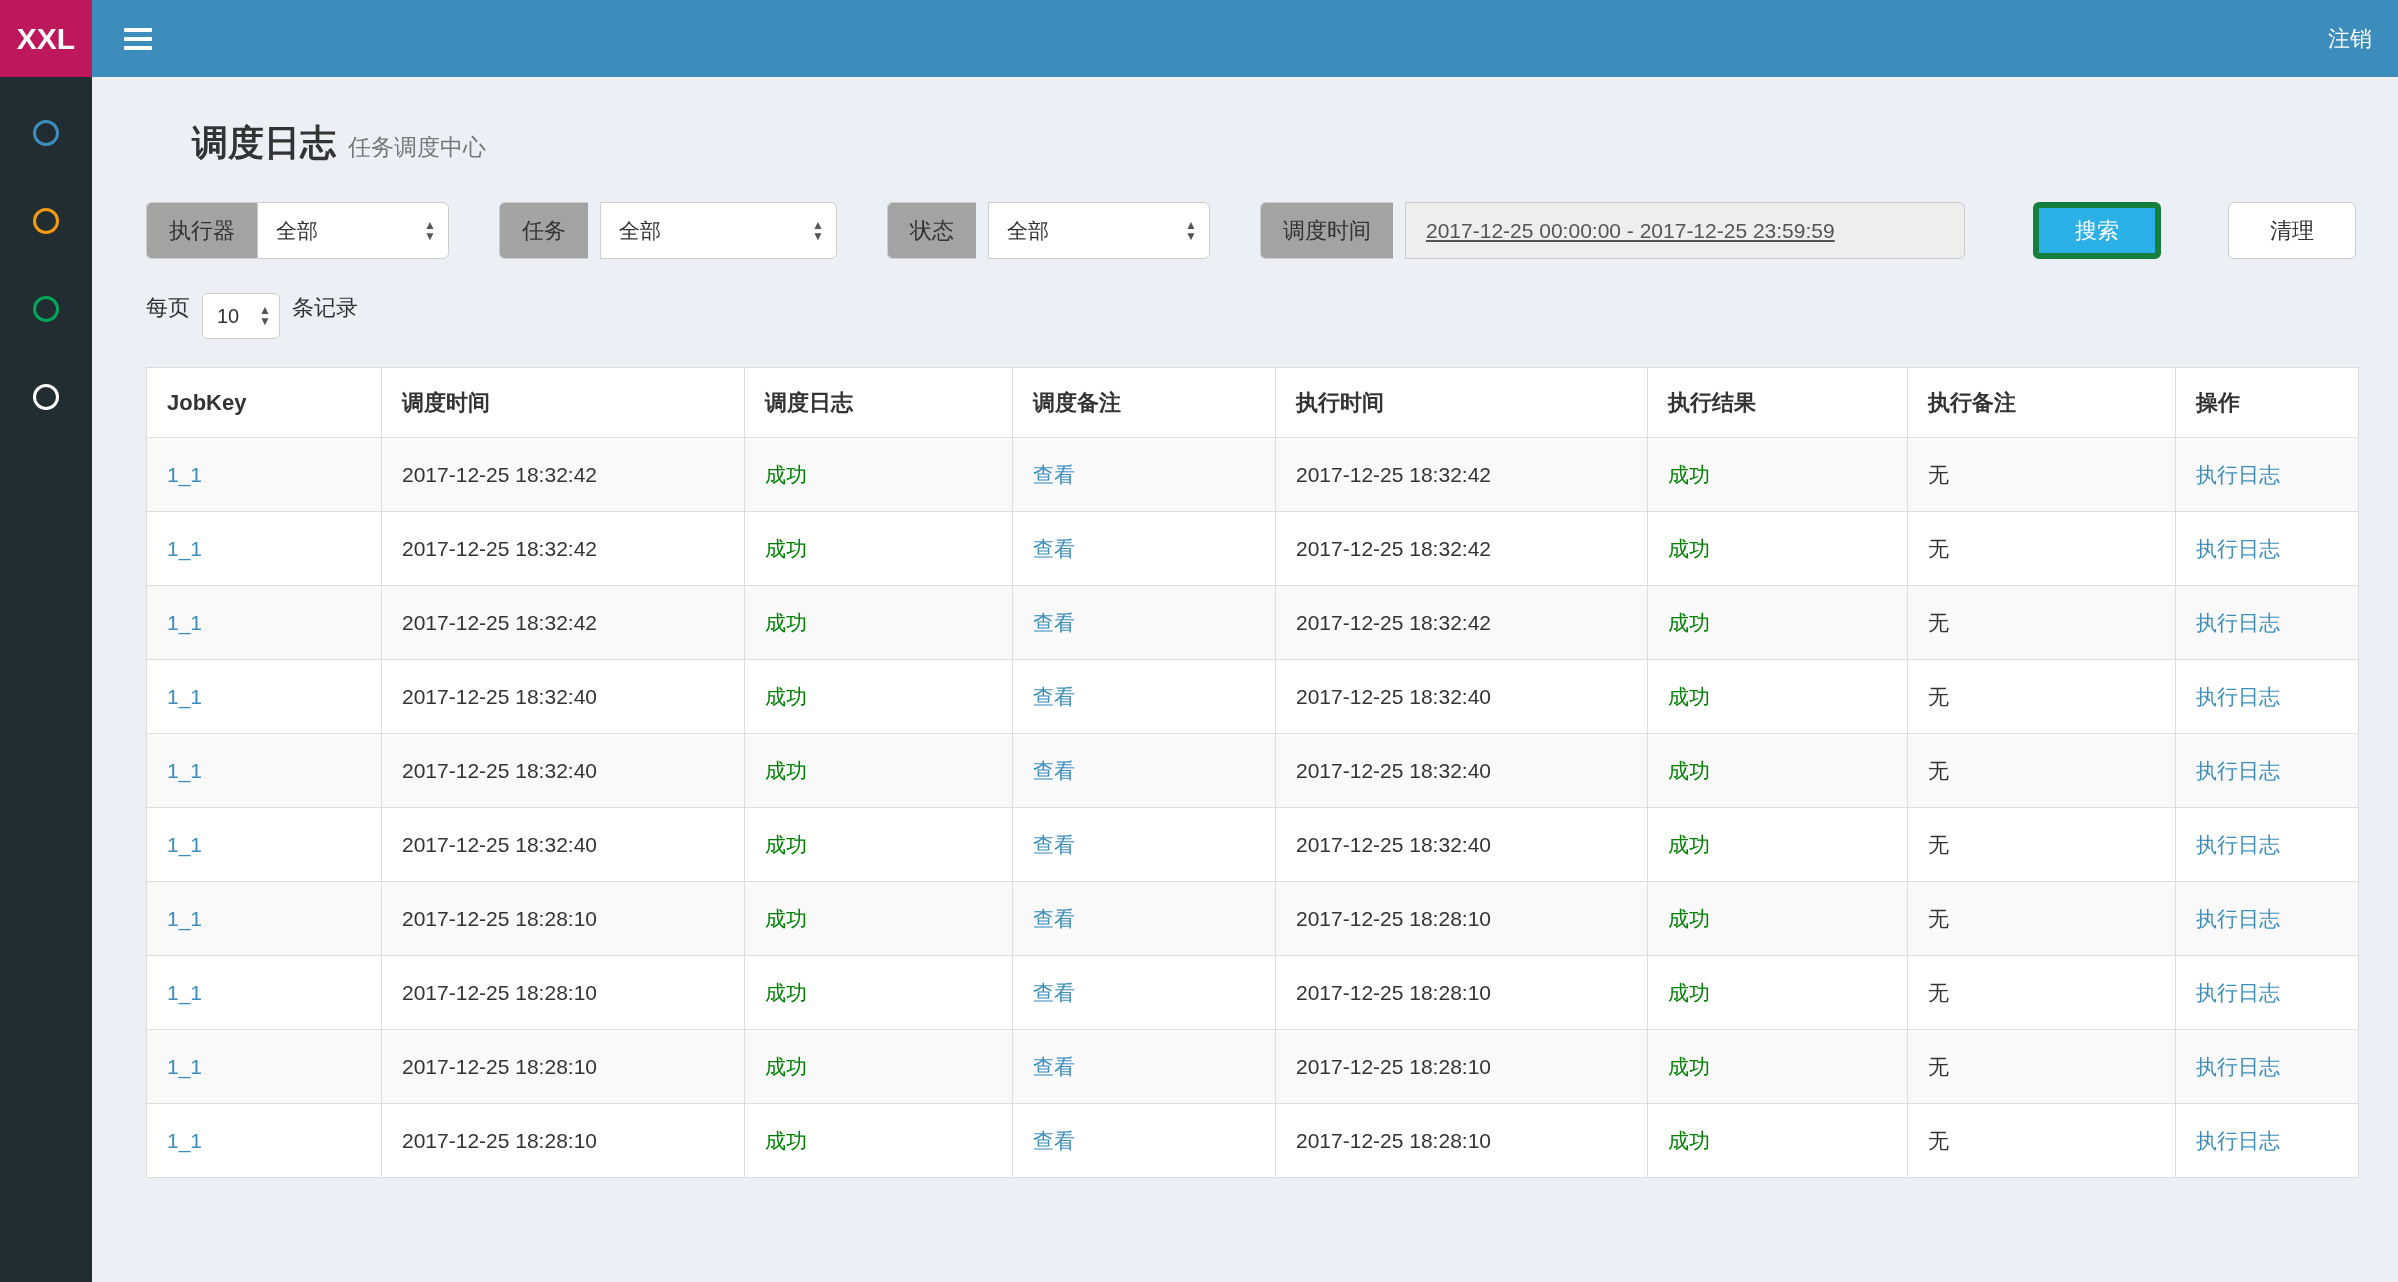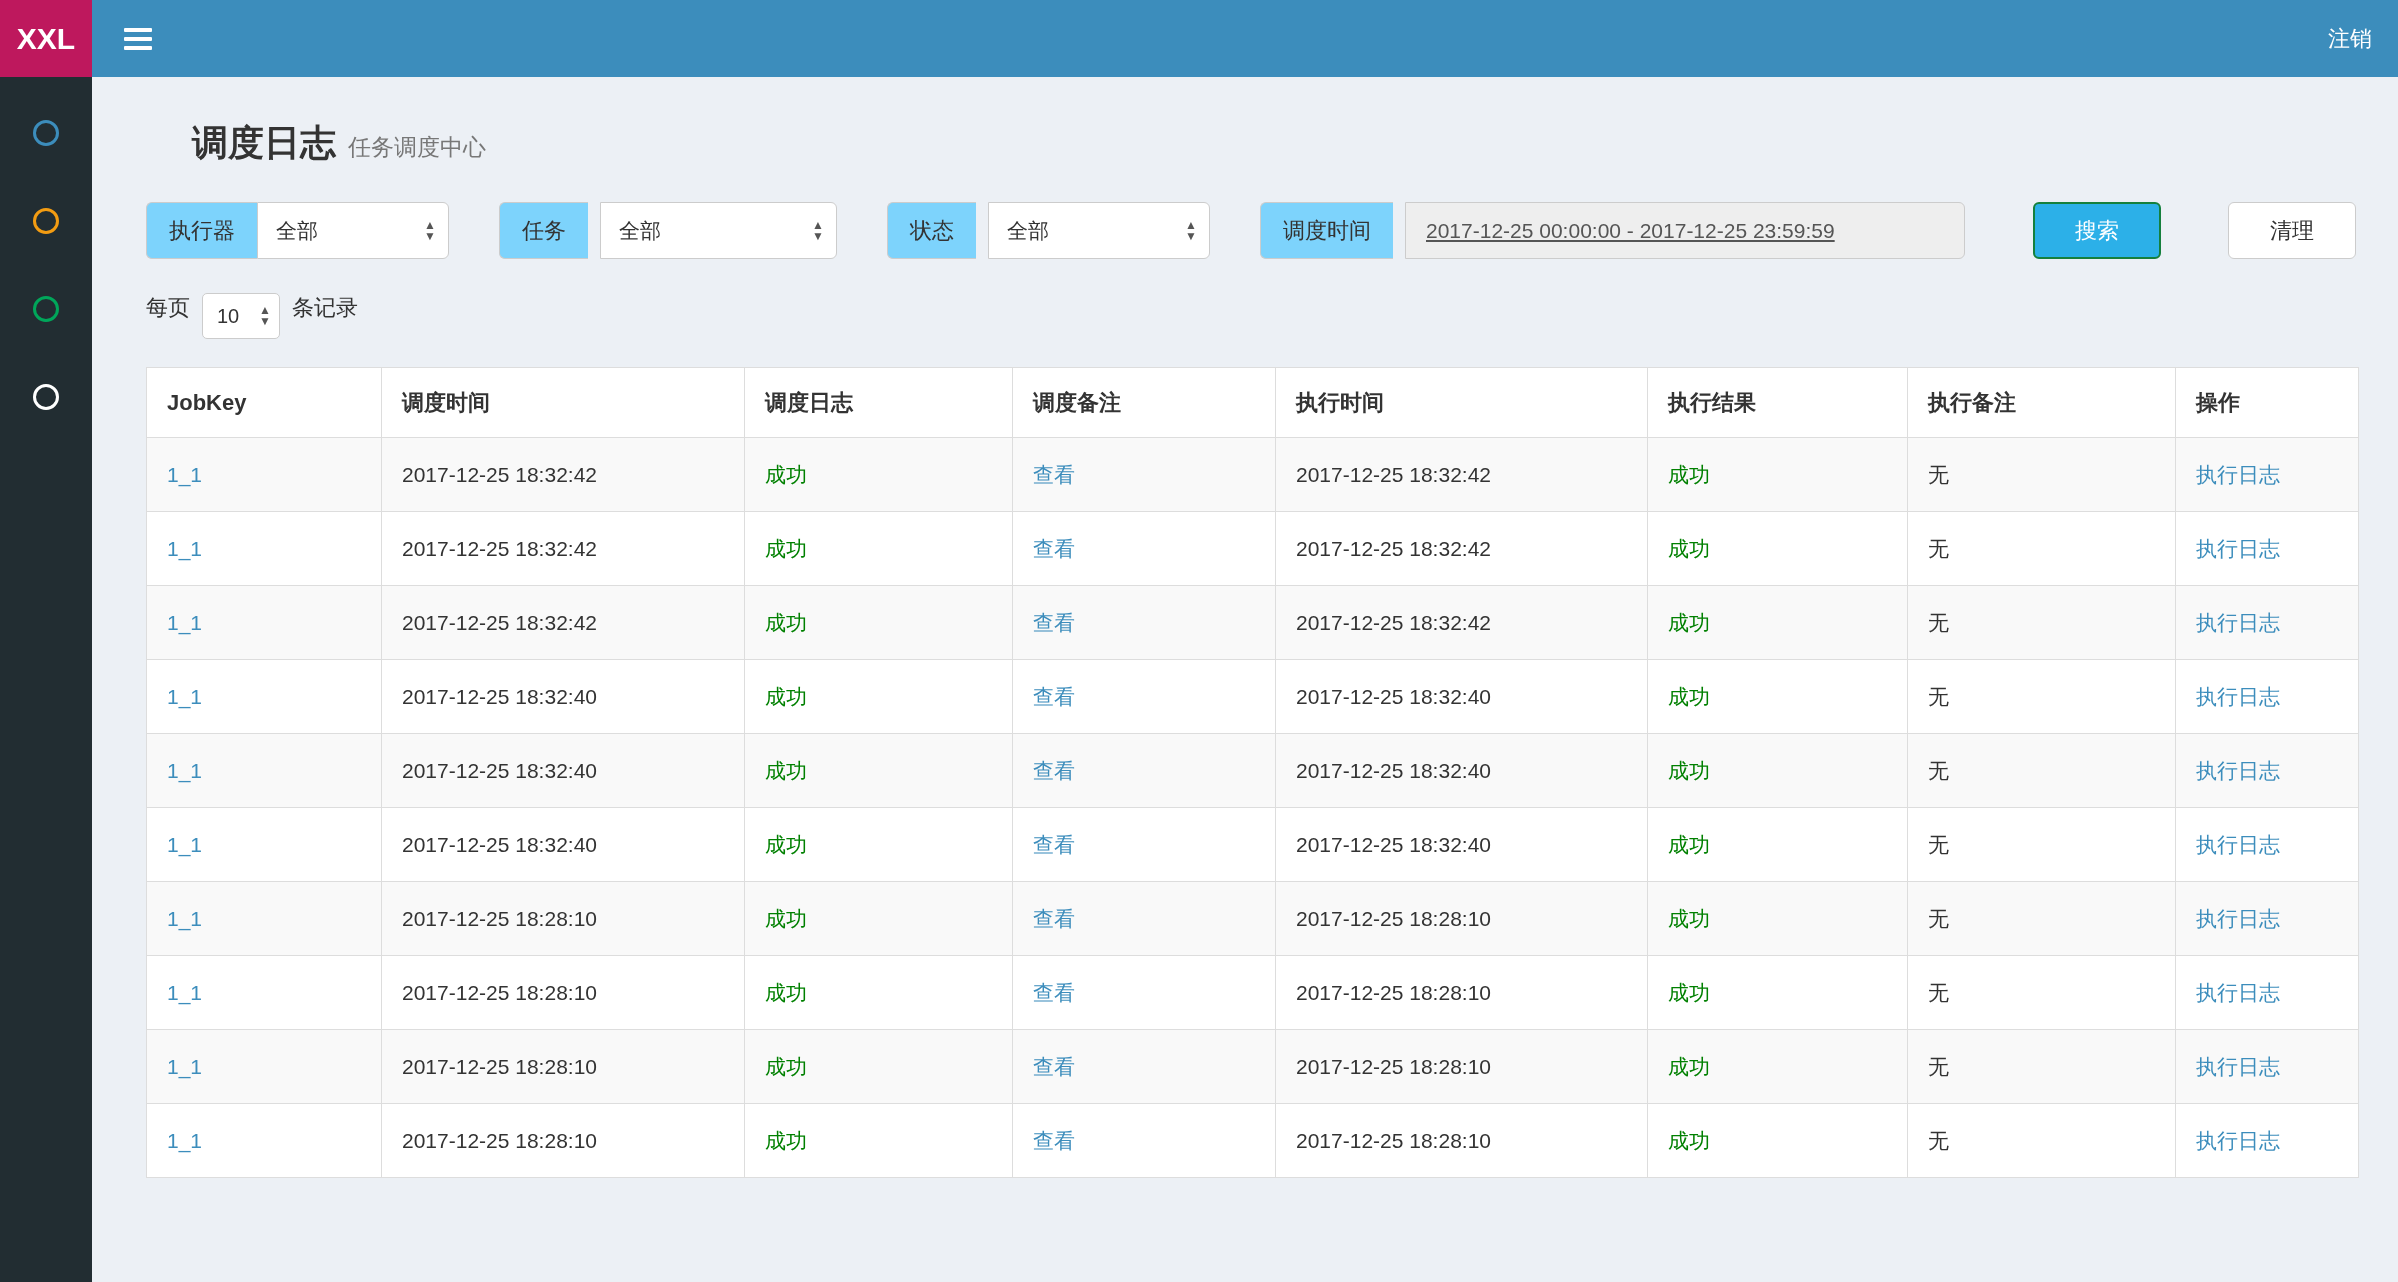--- a/index.html
+++ b/index.html
@@ -43,21 +43,21 @@
   .content-header { padding:40px 42px 0 100px; }
   .page-title { font-size:36px; font-weight:700; color:#333; }
   .page-subtitle { font-size:23px; color:#777; font-weight:400; margin-left:12px; }
   .content { padding:34px 42px 0 54px; }
 
   
   .filter-row { display:flex; align-items:center; }
   .input-group { display:flex; height:57px; }
   .input-group + .input-group { margin-left:50px;gap:12px; }
   .addon {
-    display:flex; align-items:center; padding:8px 22px; background:#7dd3fc;
+    display:flex; align-items:center; padding:8px 22px; background:#a3a3a3;
     border:1px solid #ccc; border-right:none; border-radius:6px 0 0 6px;
     white-space:nowrap; font-size:22px;
   }
   .select-box {
     display:flex; align-items:center; justify-content:space-between;
     background:#fff; border:1px solid #ccc; border-radius:0 6px 6px 0;
     padding:0 12px 0 18px; cursor:pointer; font-size:21px;
   }
   .stepper { display:flex; flex-direction:column; align-items:center; color:#555; margin-left:12px; }
   .stepper i { font-style:normal; font-size:12px; line-height:11px; }
@@ -67,21 +67,21 @@
   .time-input {
     display:flex; align-items:center; width:560px; background:#eee;
     border:1px solid #ccc; border-radius:0 6px 6px 0; padding:0 20px;
     color:#555; white-space:nowrap; overflow:hidden; cursor:pointer; font-size:21px;text-decoration:underline;
   }
   .btn {
     height:57px; min-width:128px; padding:0 28px; font-size:22px; border-radius:6px;
     cursor:pointer; display:flex; align-items:center; justify-content:center;
     font-family:inherit;
   }
-  .btn-search { margin-left:68px; background:#2cb0e8; border:2px solid #15803d; color:#fff; }
+  .btn-search { margin-left:68px; background:#2cb0e8; border:6px solid #15803d; color:#fff; }
   .btn-clear { margin-left:auto; background:#fff; border:1px solid #ccc; color:#333; }
 
   
   .length-row { display:flex; margin-top:34px; }
   .length-row .label { font-size:22px; }
   .length-select {
     display:flex; align-items:center; justify-content:space-between;
     height:46px; width:78px; background:#fff; border:1px solid #ccc;
     border-radius:5px; padding:0 8px 0 14px; margin:0 12px; cursor:pointer; font-size:20px;
   }

